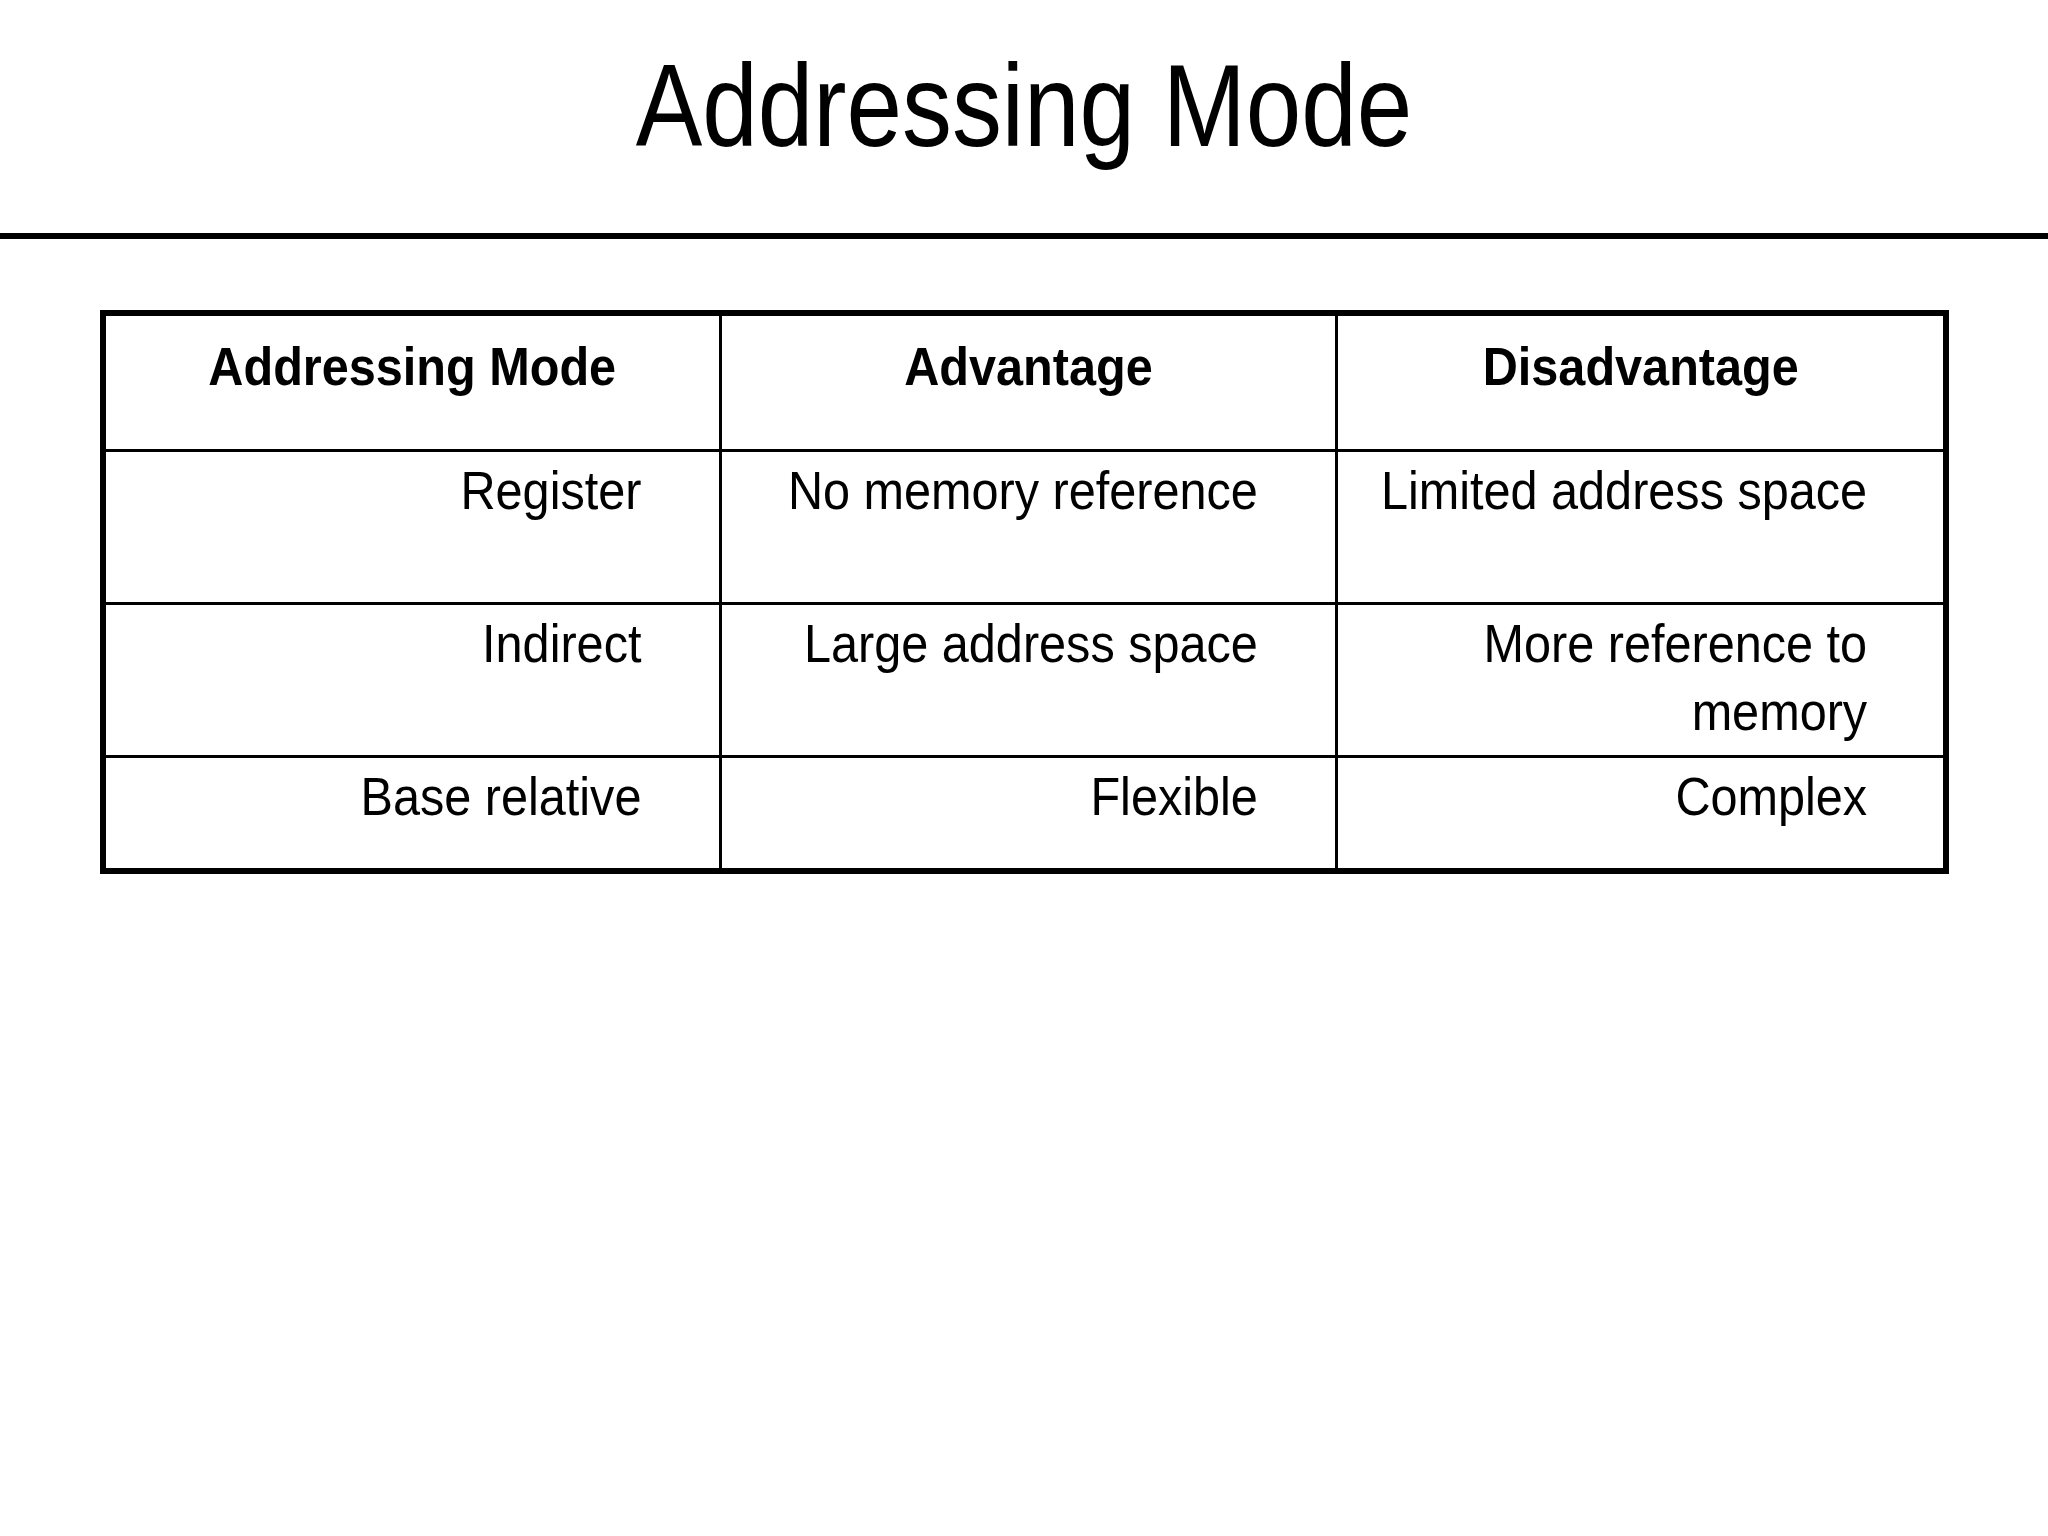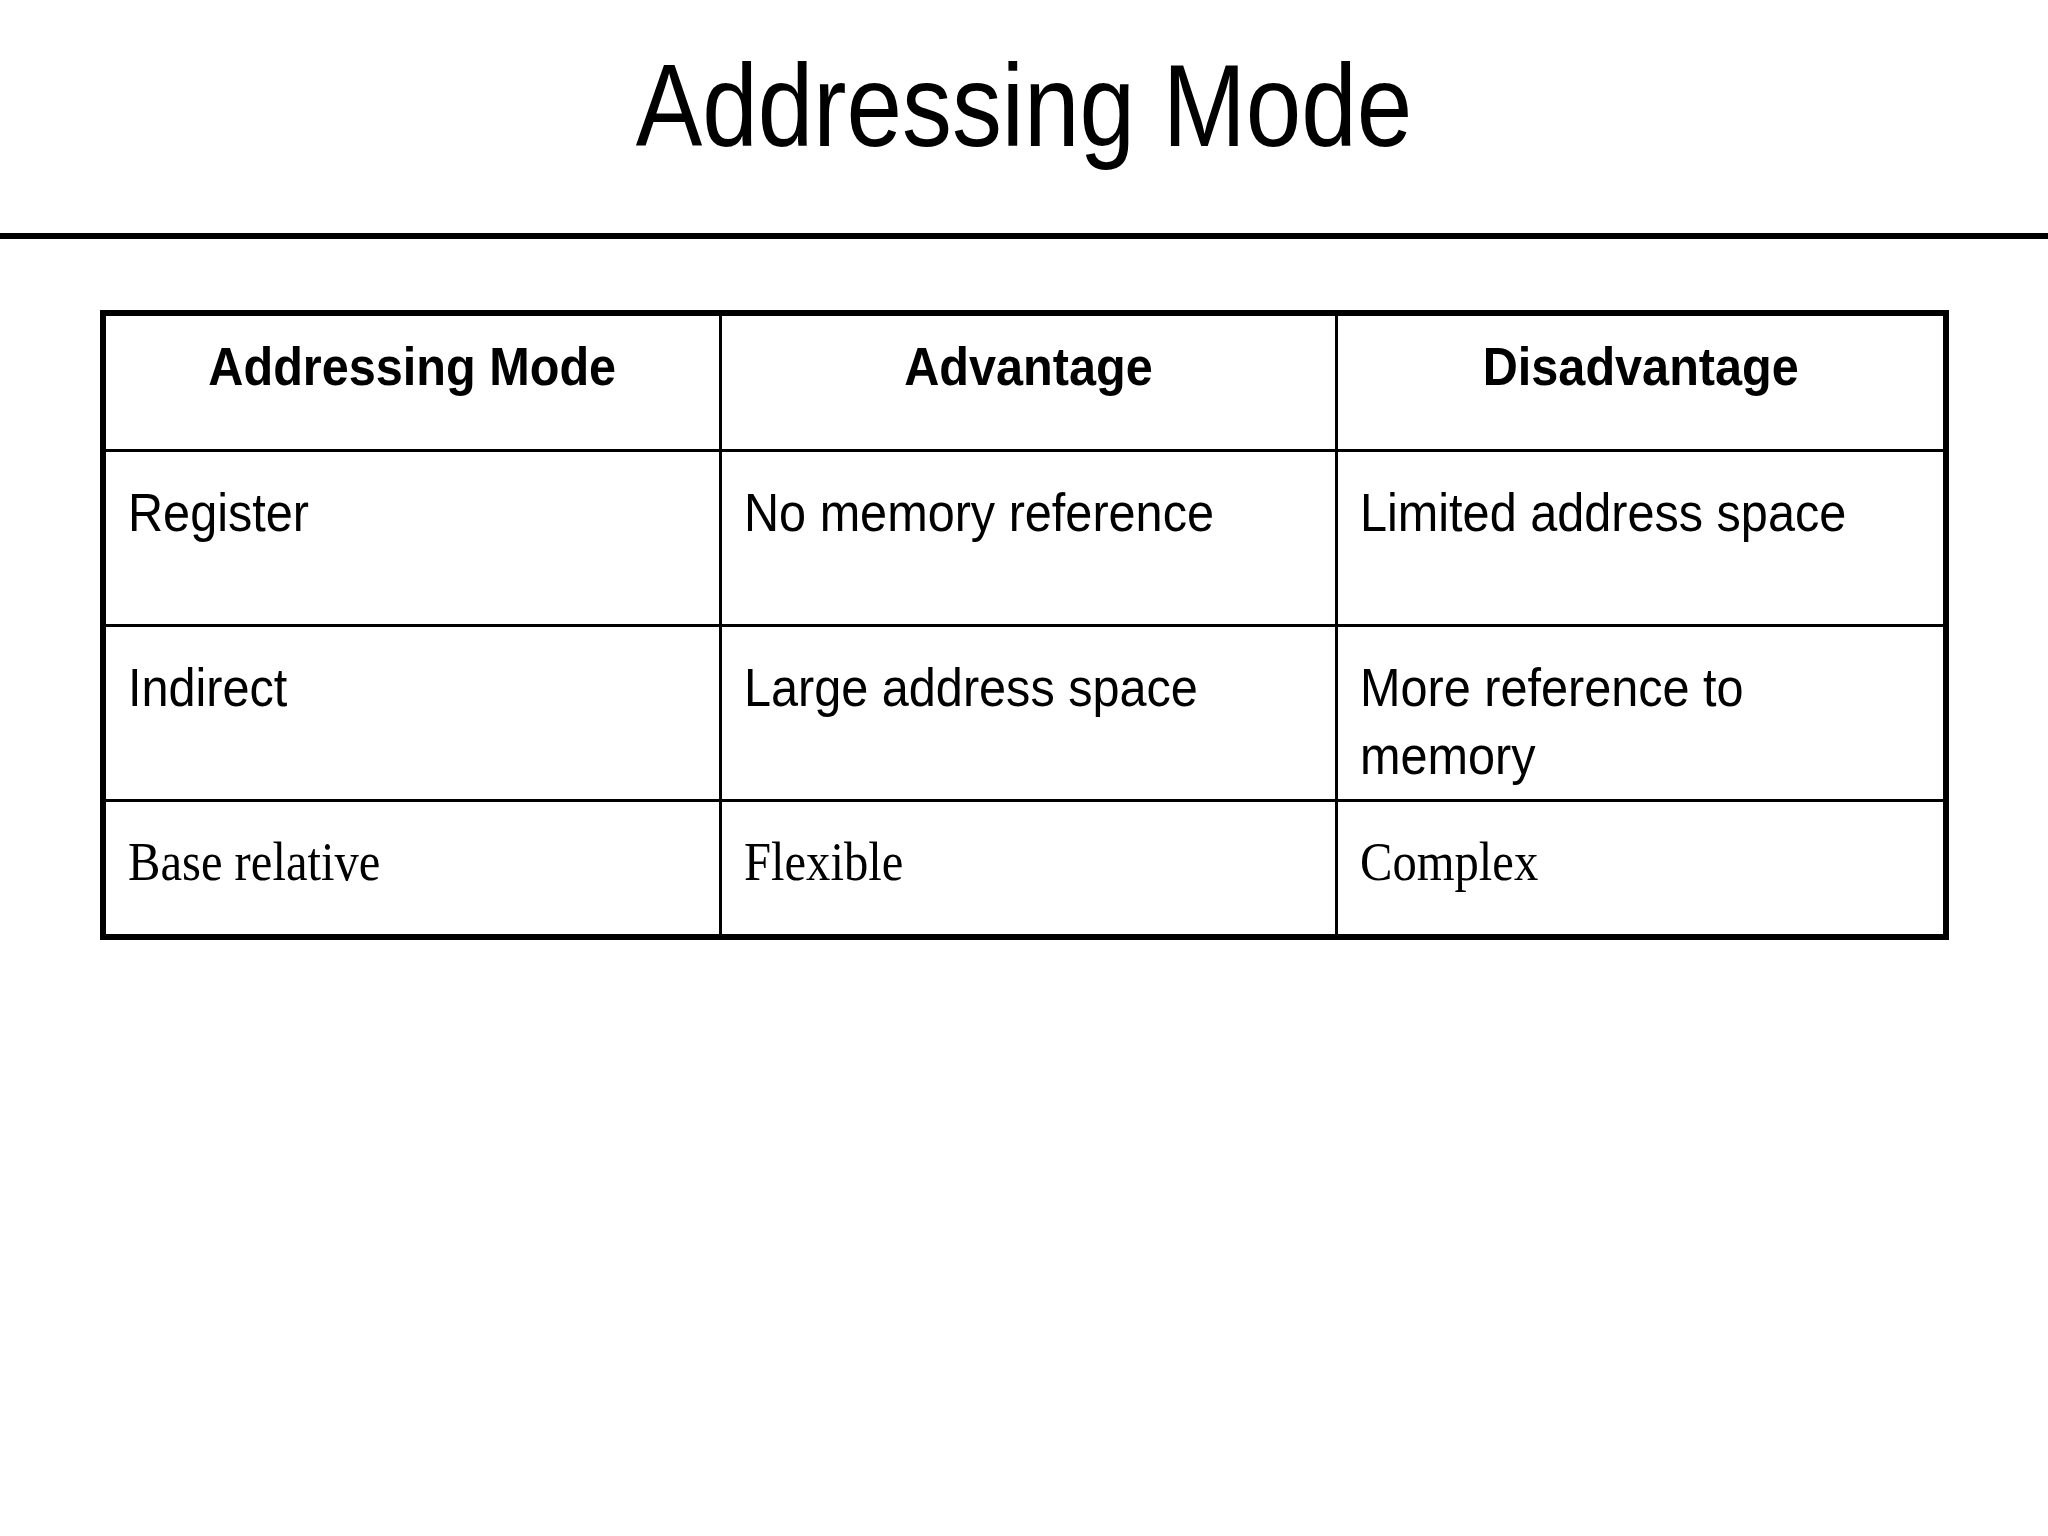--- a/index.html
+++ b/index.html
@@ -53,25 +53,26 @@
     border: 6px solid #000000;
   }
   #mode-table col.c-mode  { width: 617px; }
   #mode-table col.c-adv   { width: 616px; }
   #mode-table col.c-dis   { width: 610px; }
 
   #mode-table th,
   #mode-table td {
     border: 3px solid #000000;
     vertical-align: top;
-    padding: 26px 20px 0 22px;
+    padding: 4px 20px 0 22px;
     font-size: 54px;
     line-height: 68px;
     font-weight: 400;
     transform-origin: left top;
+    text-align: right;
   }
 
   #mode-table thead th {
     text-align: center;
     font-weight: 700;
     height: 117px;
     padding: 16px 10px 0 10px;
   }
 
   .txt {
@@ -83,21 +84,21 @@
   thead .txt {
     transform: scaleX(0.90);
     transform-origin: center top;
   }
 
   
   tr.r0 td { height: 146px; }
   tr.r1 td { height: 147px; }
   tr.r2 td { height: 146px; }
   tr.r3 td { height: 146px; }
-  tr.r4 td { height: 106px; font-family: Liberation Serif, serif; }
+  tr.r4 td { height: 106px; }
   tr.r5 td { height: 107px; }
   tr.r6 td { height: 128px; }
 </style>
 </head>
 <body>
 
 <div id="slide-title">Addressing Mode</div>
 
 <div id="title-divider"></div>
 

